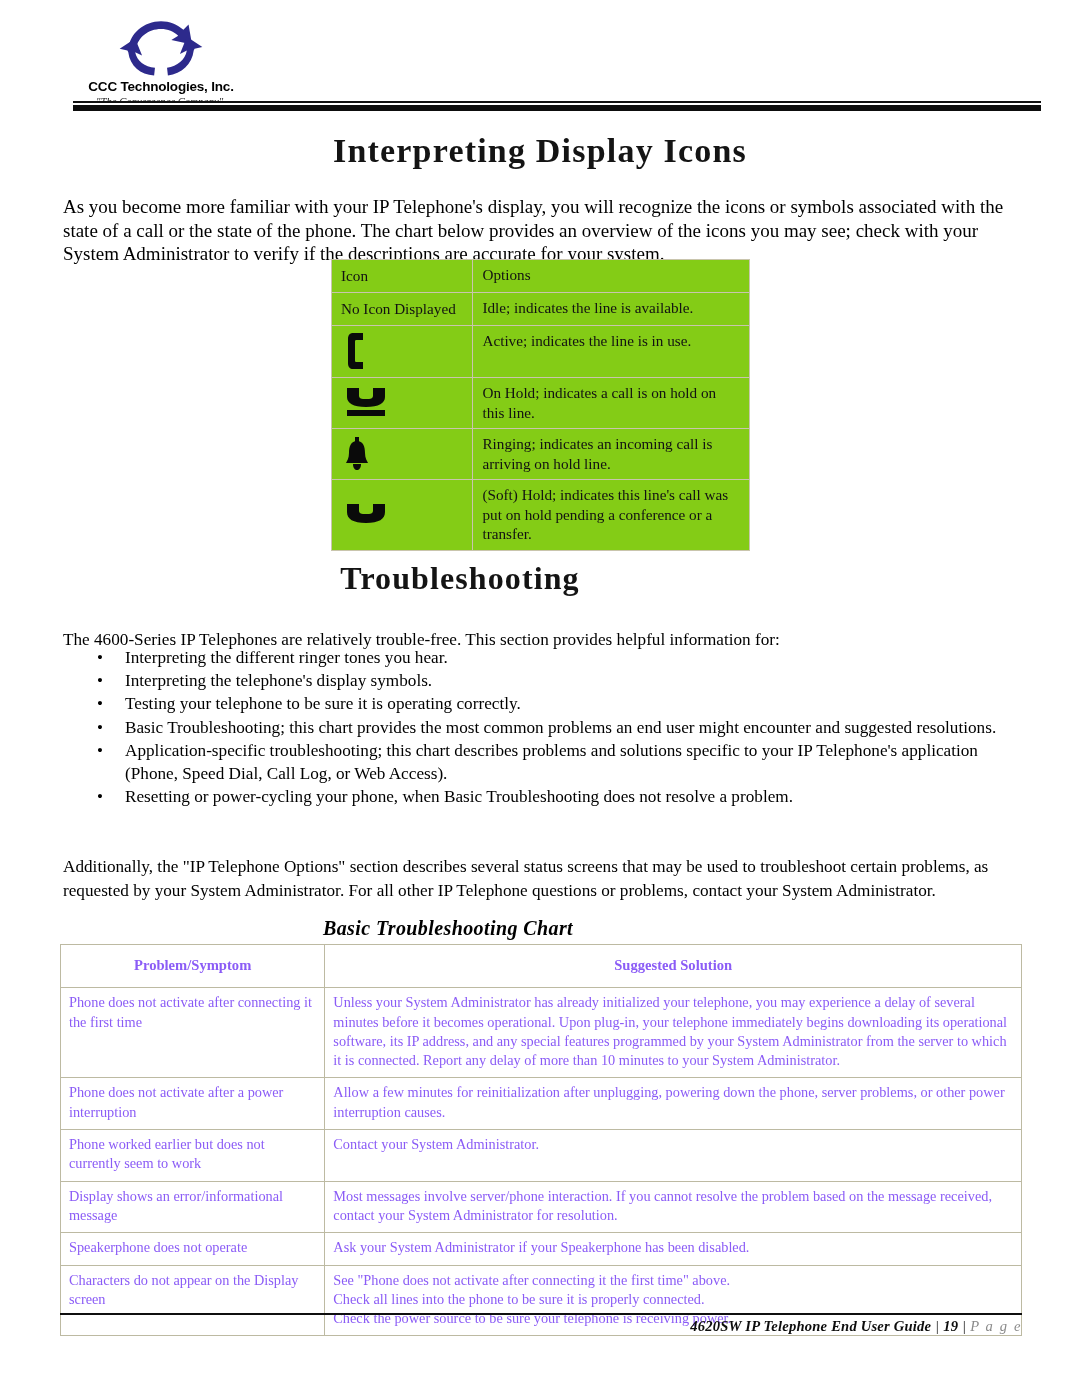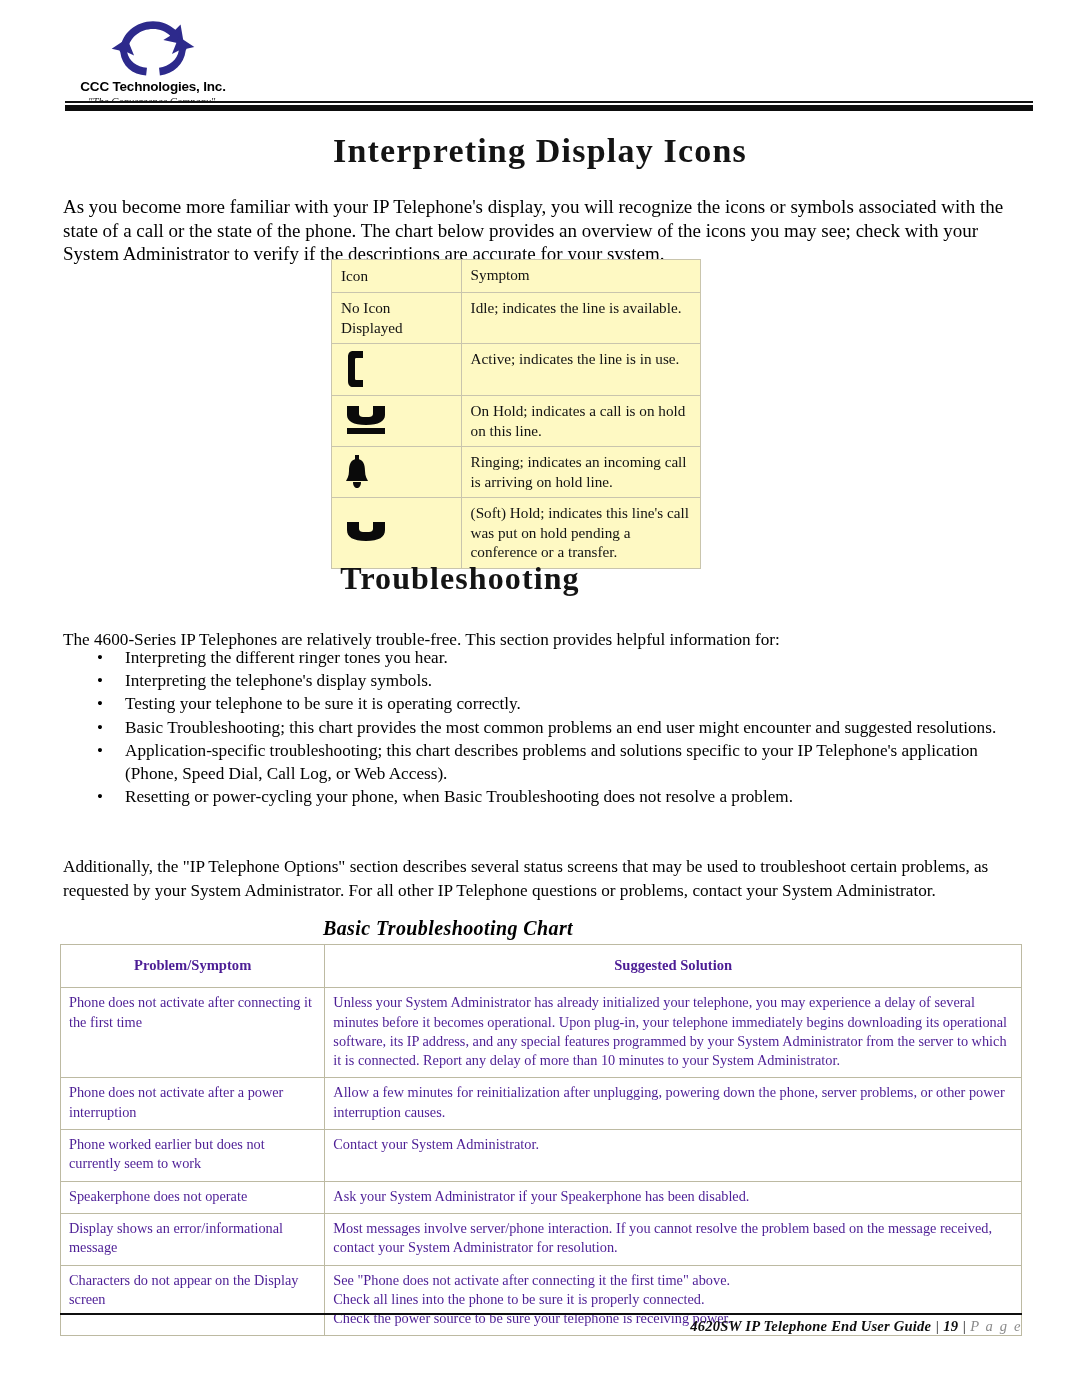--- a/index.html
+++ b/index.html
@@ -19,21 +19,21 @@
   .page {
     position: relative;
     width: 1080px;
     height: 1397px;
     box-sizing: border-box;
   }
 
   
   .header-block {
     position: absolute;
-    left: 8px;
+    left: 16px;
     top: 0;
     width: 968px;
     height: 120px;
   }
   .logo-wrap {
     position: absolute;
     left: 60px;
     top: 16px;
     width: 170px;
     text-align: center;
@@ -178,23 +178,23 @@
     font-weight: bold;
     font-style: italic;
     letter-spacing: 0.4px;
   }
 
   
   table.icon-table {
     position: absolute;
     left: 331px;
     top: 259px;
-    width: 370px;
+    width: 419px;
     border-collapse: collapse;
-    background: #fef9c3;
+    background: #84cc16;
   }
   table.icon-table td {
     border: 1px solid #c9c5ad;
     padding: 5px 9px 6px 9px;
     font-size: 15.2px;
     line-height: 19.5px;
     vertical-align: top;
     color: #121212;
   }
   table.icon-table td.col-icon {
@@ -225,21 +225,21 @@
     border-collapse: collapse;
     background: #fff;
   }
   table.ts-table td, table.ts-table th {
     border: 1px solid #bdbaa2;
     padding: 5px 8px 7px 8px;
     font-size: 14.3px;
     line-height: 19.3px;
     vertical-align: top;
     text-align: left;
-    color: #4c1d95;
+    color: #8b5cf6;
   }
   table.ts-table th {
     text-align: center;
     font-weight: bold;
     font-size: 14.6px;
     padding-top: 11px;
     padding-bottom: 12px;
   }
   table.ts-table .c-prob { width: 250px; }
   table.ts-table .c-sol  { width: 692px; }
@@ -311,21 +311,21 @@
     </div>
   </div>
 
   <h1 class="doc-title">Interpreting Display Icons</h1>
   <p class="intro-para">As you become more familiar with your IP Telephone's display, you will recognize the icons or symbols associated with the state of a call or the state of the phone. The chart below provides an overview of the icons you may see; check with your System Administrator to verify if the descriptions are accurate for your system.</p>
 
   <table class="icon-table">
     <tbody>
       <tr class="r-head">
         <td class="col-icon">Icon</td>
-        <td class="col-mean">Symptom</td>
+        <td class="col-mean">Options</td>
       </tr>
 
       <tr class="r-noicon">
         <td class="col-icon">No Icon Displayed</td>
         <td class="col-mean">Idle; indicates the line is available.</td>
       </tr>
 
       <tr class="r-icon">
         <td class="col-icon">
           <div class="glyph-cell">
@@ -411,29 +411,29 @@
           <span class="ln">Allow a few minutes for reinitialization after unplugging, powering down the phone, server problems, or other power interruption causes.</span>
         </td>
       </tr>
       <tr>
         <td class="c-prob">Phone worked earlier but does not currently seem to work</td>
         <td class="c-sol">
           <span class="ln">Contact your System Administrator.</span>
         </td>
       </tr>
       <tr>
+        <td class="c-prob">Display shows an error/informational message</td>
+        <td class="c-sol">
+          <span class="ln">Most messages involve server/phone interaction. If you cannot resolve the problem based on the message received, contact your System Administrator for resolution.</span>
+        </td>
+      </tr>
+      <tr>
         <td class="c-prob">Speakerphone does not operate</td>
         <td class="c-sol">
           <span class="ln">Ask your System Administrator if your Speakerphone has been disabled.</span>
-        </td>
-      </tr>
-      <tr>
-        <td class="c-prob">Display shows an error/informational message</td>
-        <td class="c-sol">
-          <span class="ln">Most messages involve server/phone interaction. If you cannot resolve the problem based on the message received, contact your System Administrator for resolution.</span>
         </td>
       </tr>
       <tr>
         <td class="c-prob">Characters do not appear on the Display screen</td>
         <td class="c-sol">
           <span class="ln">See "Phone does not activate after connecting it the first time" above.</span>
           <span class="ln">Check all lines into the phone to be sure it is properly connected.</span>
           <span class="ln">Check the power source to be sure your telephone is receiving power.</span>
         </td>
       </tr>

